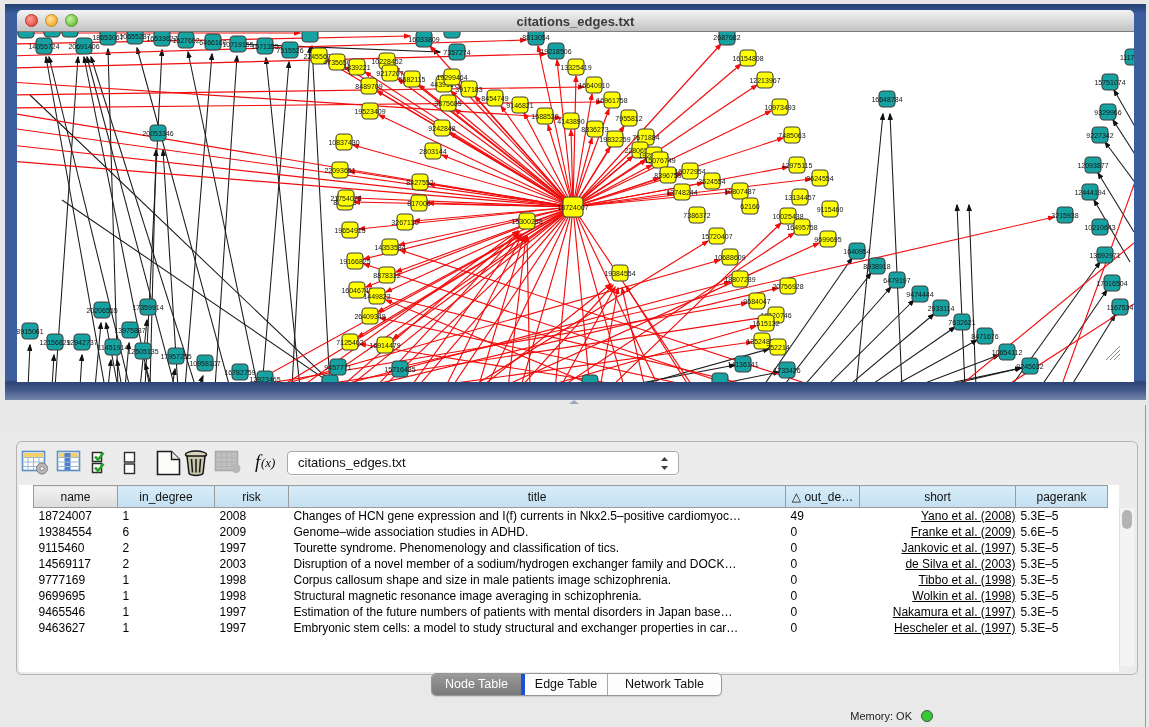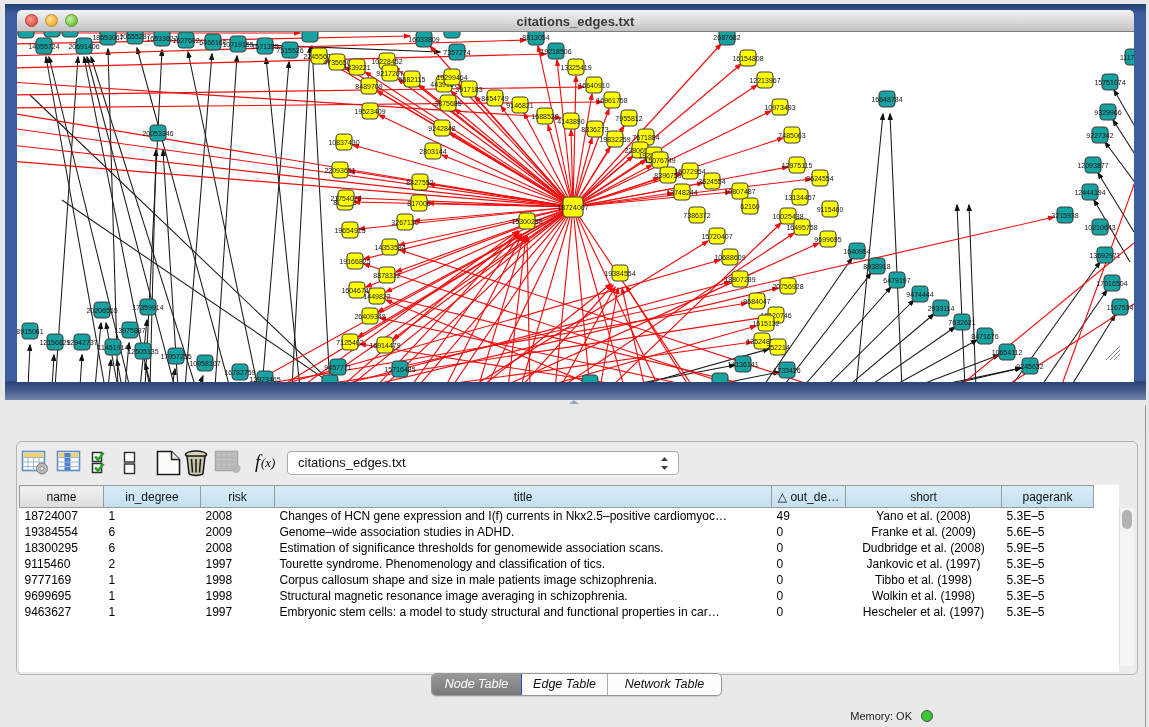--- a/index.html
+++ b/index.html
@@ -13,31 +13,31 @@
 .tl { position:absolute; top:4px; width:13px; height:13px; border-radius:50%; }
 #graphbg { position:absolute; left:17px; top:32px; width:1117px; height:350px; background:#fff; }
 #tp-head { position:absolute; left:0; top:405px; width:1149px; height:28px; background:#e3e3e3; border-top:1px solid #f8f8f8; }
 #tp-head .t { position:absolute; left:9px; top:7px; font-size:12px; color:#1c1c1c; }
 #tp-body { position:absolute; left:0; top:433px; width:1149px; height:294px; background:#e9e9e9; }
 #panel { position:absolute; left:16px; top:8px; width:1122px; height:234px; background:#ececec;
   border:1px solid #b4b4b4; border-radius:6px; }
 #combo { position:absolute; left:270px; top:9px; width:392px; height:24px; background:#fff;
   border:1px solid #a9a9a9; border-radius:4px; font-size:13px; color:#111; line-height:22px; padding-left:10px;
   box-shadow:0 1px 0 rgba(255,255,255,.7); }
-table { position:absolute; left:2px; top:43px; border-collapse:collapse; table-layout:fixed; width:1074px;
+table { position:absolute; left:16px; top:43px; border-collapse:collapse; table-layout:fixed; width:1074px;
   font-size:12px; background:#fff; }
 th { height:22px; font-weight:normal; color:#111; text-align:center;
   background:linear-gradient(180deg,#d8ecf8 0%,#c3e0f1 100%); border:1px solid #9b9b9b; border-top:1px solid #9b9b9b; }
 th.c0 { background:linear-gradient(180deg,#f2f2f2 0%,#dcdcdc 100%); }
 td { height:16px; padding:0 0 0 5px; color:#000; white-space:nowrap; overflow:hidden; }
-td.c5 { text-align:center; padding:0; }
+td.c5 { text-align:right; padding:0;text-decoration:underline; }
 #tabs { position:absolute; left:431px; top:240px; width:291px; height:23px; border:1px solid #979797;
   border-radius:5px; background:#fdfdfd; display:flex; overflow:hidden;
   box-shadow:0 1px 1px rgba(0,0,0,.12); font-size:12.5px; }
-#tabs div { line-height:21px; text-align:center; color:#111;font-style:italic; }
+#tabs div { line-height:21px; text-align:center; color:#111; }
 #tabs .sel { background:linear-gradient(180deg,#9a9a9a,#787878); color:#fff; }
 #mem { position:absolute; right:33px; top:710px; font-size:11px; color:#222; }
 #memdot { position:absolute; right:12px; top:710px; width:12px; height:12px; border-radius:50%;
   background:#35cb35; border:1.5px solid #4c4c4c; }
 .vline { position:absolute; left:1145px; top:405px; width:1px; height:322px; background:#9a9a9a; }
 </style></head>
 <body>
 <div id="stage">
 <div id="frame"></div>
 <div id="win">
@@ -610,35 +610,35 @@
 <tr>
               <td class="c0">19384554</td>
               <td class="c1">6</td>
               <td class="c2">2009</td>
               <td class="c3">Genome–wide association studies in ADHD.</td>
               <td class="c4">0</td>
               <td class="c5">Franke et al. (2009)</td>
               <td class="c6">5.6E–5</td>
             </tr>
 <tr>
-              <td class="c0">18300295</td>
-              <td class="c1">6</td>
-              <td class="c2">2008</td>
-              <td class="c3">Estimation of significance thresholds for genomewide association scans.</td>
-              <td class="c4">0</td>
-              <td class="c5">Dudbridge et al. (2008)</td>
-              <td class="c6">5.9E–5</td>
-            </tr>
-<tr>
               <td class="c0">9115460</td>
               <td class="c1">2</td>
               <td class="c2">1997</td>
               <td class="c3">Tourette syndrome. Phenomenology and classification of tics.</td>
               <td class="c4">0</td>
               <td class="c5">Jankovic et al. (1997)</td>
+              <td class="c6">5.3E–5</td>
+            </tr>
+<tr>
+              <td class="c0">14569117</td>
+              <td class="c1">2</td>
+              <td class="c2">2003</td>
+              <td class="c3">Disruption of a novel member of a sodium/hydrogen exchanger family and DOCK…</td>
+              <td class="c4">0</td>
+              <td class="c5">de Silva et al. (2003)</td>
               <td class="c6">5.3E–5</td>
             </tr>
 <tr>
               <td class="c0">9777169</td>
               <td class="c1">1</td>
               <td class="c2">1998</td>
               <td class="c3">Corpus callosum shape and size in male patients image schizophrenia.</td>
               <td class="c4">0</td>
               <td class="c5">Tibbo et al. (1998)</td>
               <td class="c6">5.3E–5</td>
@@ -646,35 +646,44 @@
 <tr>
               <td class="c0">9699695</td>
               <td class="c1">1</td>
               <td class="c2">1998</td>
               <td class="c3">Structural magnetic resonance image averaging in schizophrenia.</td>
               <td class="c4">0</td>
               <td class="c5">Wolkin et al. (1998)</td>
               <td class="c6">5.3E–5</td>
             </tr>
 <tr>
+              <td class="c0">9465546</td>
+              <td class="c1">1</td>
+              <td class="c2">1997</td>
+              <td class="c3">Estimation of the future numbers of patients with mental disorders in Japan base…</td>
+              <td class="c4">0</td>
+              <td class="c5">Nakamura et al. (1997)</td>
+              <td class="c6">5.3E–5</td>
+            </tr>
+<tr>
               <td class="c0">9463627</td>
               <td class="c1">1</td>
               <td class="c2">1997</td>
-              <td class="c3">Embryonic stem cells: a model to study structural and functional properties in car…</td>
+              <td class="c3">Embryonic stem cells: a model to study structural and exchanger properties in car…</td>
               <td class="c4">0</td>
               <td class="c5">Hescheler et al. (1997)</td>
               <td class="c6">5.3E–5</td>
             </tr>
     </tbody>
         </table>
     <div style="position:absolute;left:1102px;top:66px;width:15px;height:158px;background:#f4f4f4;border-left:1px solid #e0e0e0;">
       <div style="position:absolute;left:2px;top:2px;width:10px;height:19px;background:#b4b4b4;border-radius:5px;"></div>
     </div>
   </div>
   <div id="tabs">
     <div class="sel" style="width:89px;">Node Table</div>
-    <div style="width:86px;border-left:1px solid #1d4ed8;">Edge Table</div>
+    <div style="width:86px;border-left:4px solid #1d4ed8;">Edge Table</div>
     <div style="width:114px;border-left:1px solid #aaa;text-align:center;">Network Table</div>
   </div>
 </div>
 <div id="mem">Memory: OK</div>
     <div id="memdot"></div>
 <div class="vline"></div>
 </div>
 </body></html>

